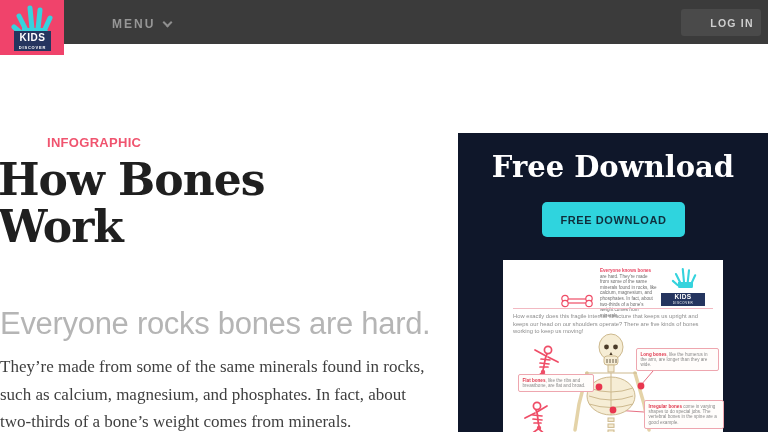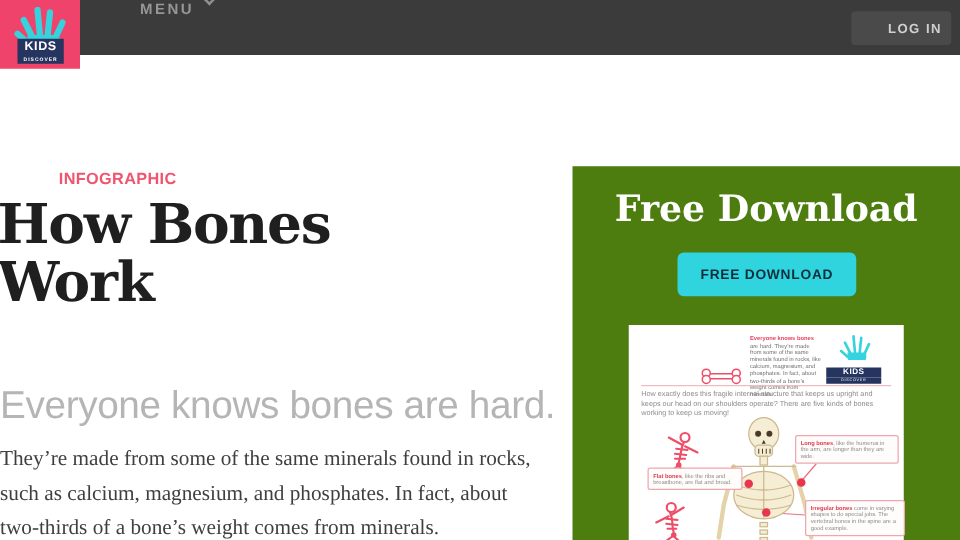--- a/index.html
+++ b/index.html
@@ -41,21 +41,21 @@
     text-align: center; line-height: 7px; font-weight: bold;
   }
   .search-btn {
     position: absolute; left: 64px; top: 0;
     width: 39px; height: 44px;
     background: #2fd4de; border: none; cursor: pointer;
     display: flex; align-items: center; justify-content: center;
   }
   .menu-item {
     position: absolute; left: 112px; top: 0; height: 48px;
-    display: flex; align-items: flex-start; cursor: pointer;
+    display: flex; align-items: center; cursor: pointer;
   }
   .menu-label {
     color: #969696; font-size: 12px; font-weight: bold; letter-spacing: 2px;
   }
   .chevron {
     width: 7px; height: 7px; margin-left: 9px; margin-top: -4px;
     border-right: 2px solid #8f8f8f; border-bottom: 2px solid #8f8f8f;
     transform: rotate(45deg);
   }
   .login-btn {
@@ -90,21 +90,21 @@
     width: 470px;
     font-family: "Liberation Serif", serif;
     font-size: 17px; line-height: 27.5px; color: #3f3f3f;
     white-space: pre-line;
   }
 
   
   .sidebar {
     position: absolute; left: 458px; top: 133px;
     width: 310px; height: 299px;
-    background: #4d7c0f;
+    background: #0f172a;
   }
   .sidebar-heading {
     margin-top: 17px; text-align: center;
     font-family: "DejaVu Serif", serif;
     font-size: 29px; font-weight: bold; color: #ffffff;
   }
   .download-btn {
     position: absolute; left: 84px; top: 69px;
     width: 143px; height: 35px;
     background: #2fd4de; border: none; border-radius: 5px;
@@ -190,21 +190,21 @@
     </g>
     <path d="M11 25 h24 v6 a12 8 0 0 1 -24 0 z" fill="#35d3dd"></path>
     <rect x="22" y="27" width="16" height="10" rx="4" fill="#35d3dd" transform="rotate(-18 30 32)"></rect>
   </svg>
   <div class="logo-kids-box">KIDS</div>
   <div class="logo-discover">DISCOVER</div>
 </div>
 
 <a class="category">INFOGRAPHIC</a>
 <h1 class="article-title">How Bones Work</h1>
-<h2 class="article-subtitle">Everyone knows bones are hard.</h2>
+<h2 class="article-subtitle">Everyone rocks bones are hard.</h2>
 <p class="article-body">They’re made from some of the same minerals found in rocks,
 such as calcium, magnesium, and phosphates. In fact, about
 two-thirds of a bone’s weight comes from minerals.</p>
 
 <aside class="sidebar">
   <h3 class="sidebar-heading">Free Download</h3>
   <button class="download-btn">FREE DOWNLOAD</button>
 
   <div class="preview-card">
 

